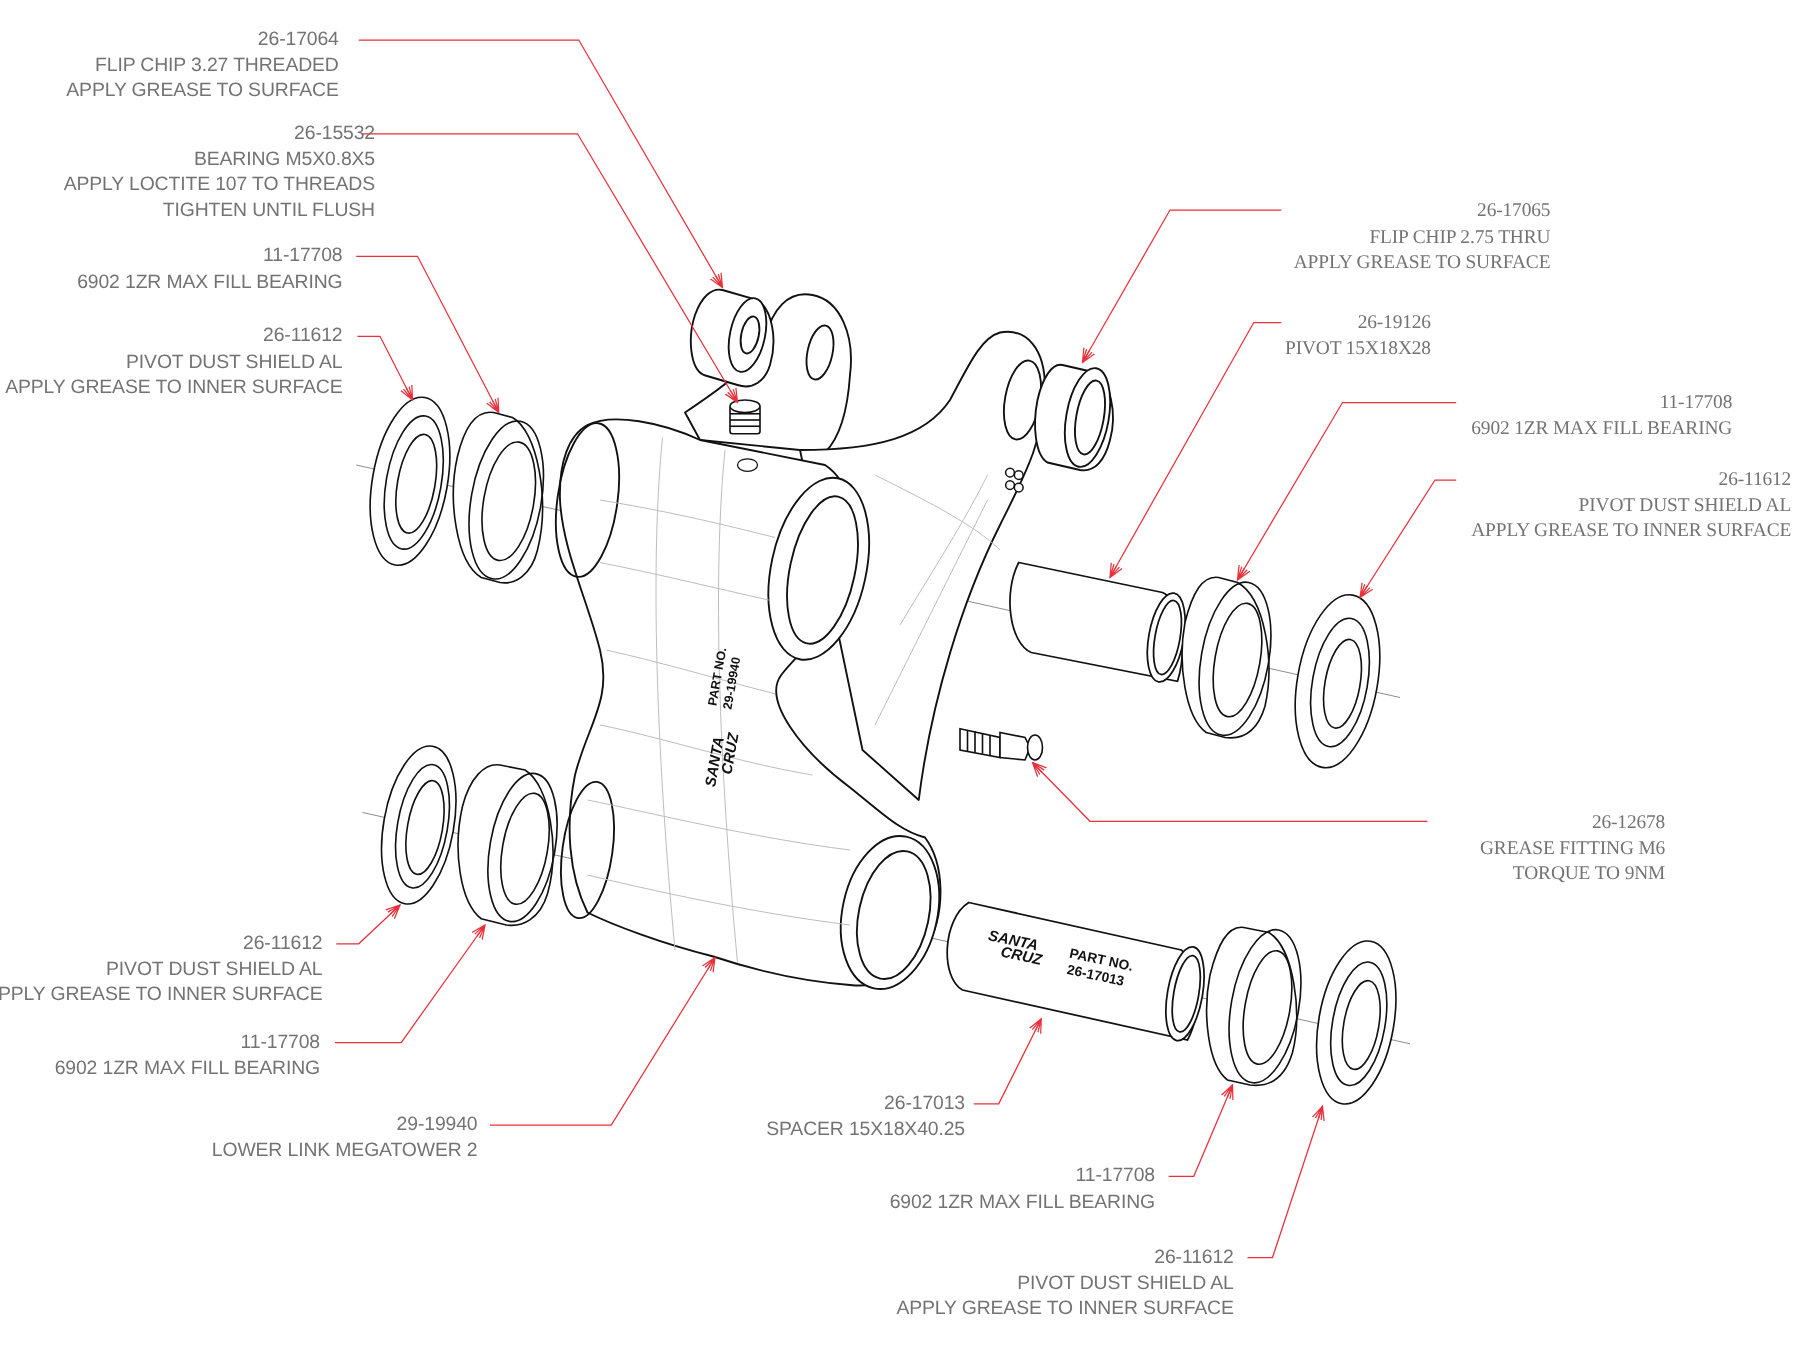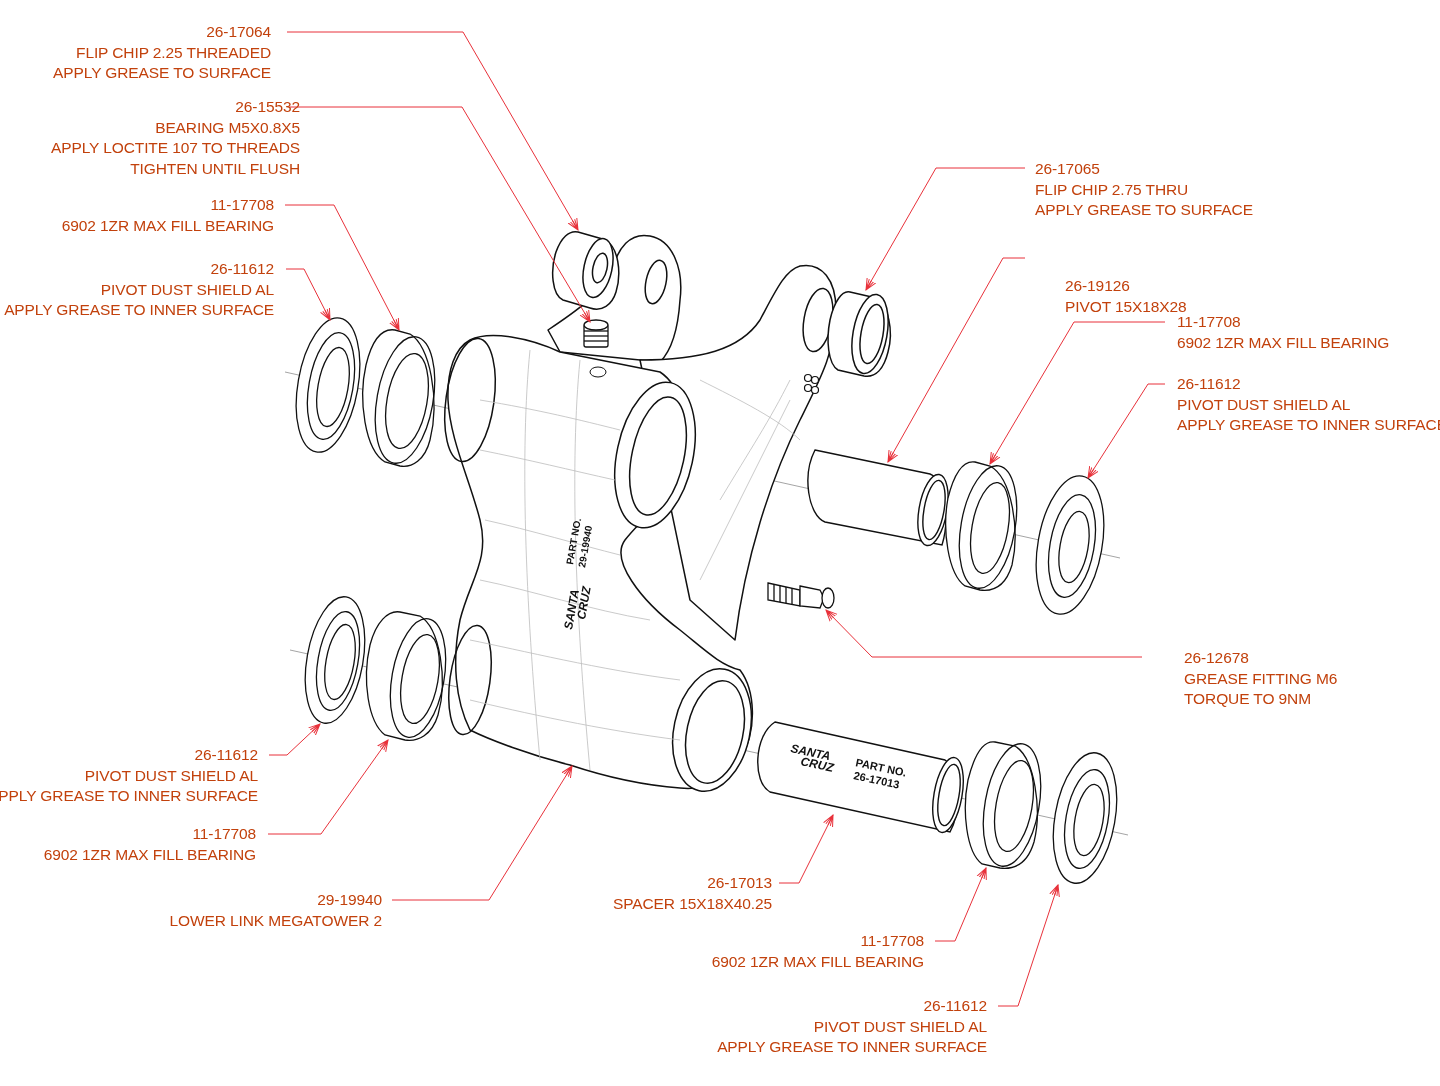--- a/index.html
+++ b/index.html
@@ -1,23 +1,23 @@
 <!DOCTYPE html>
 <html><head>
 <meta charset="utf-8">
 <style>
   html, body { margin: 0; padding: 0; background: #ffffff; }
   body { width: 1440px; height: 1086px; position: relative; overflow: hidden;
          font-family: "Liberation Sans", sans-serif; }
   #canvas { position: absolute; left: 0; top: 0; width: 1440px; height: 1086px; }
-  .callout { position: absolute; color: #c2410c; font-size: 15.5px; line-height: 20.5px;
+  .callout { position: absolute; color: #737373; font-size: 15.5px; line-height: 20.5px;
              white-space: nowrap; letter-spacing: -0.1px; }
   .callout .line { display: block; }
   .right { text-align: right; }
-  .left { text-align: left; }
+  .left { text-align: right; font-family: Liberation Serif, serif; }
   svg text { font-family: "Liberation Sans", sans-serif; }
 </style>
 </head>
 <body>
 
 <svg id="canvas" viewBox="0 0 1440 1086" xmlns="http://www.w3.org/2000/svg">
   <defs>
     <marker id="arrow" viewBox="0 0 12 12" refX="11" refY="6" markerWidth="12" markerHeight="12" orient="auto-start-reverse" markerUnits="userSpaceOnUse">
       <path d="M0,1 L11,6 L0,11 M0,3.5 L11,6 L0,8.5 M0,6 L11,6" fill="none" stroke="#e8313a" stroke-width="1"></path>
     </marker>
@@ -179,21 +179,21 @@
     <polyline points="268,834 321,834 388,740" marker-end="url(#arrow)"></polyline>
     <polyline points="392,900 489,900 572,766" marker-end="url(#arrow)"></polyline>
     <polyline points="779,883 799,883 833,815" marker-end="url(#arrow)"></polyline>
     <polyline points="935,941 955,941 986,868" marker-end="url(#arrow)"></polyline>
     <polyline points="998,1006 1018,1006 1058,885" marker-end="url(#arrow)"></polyline>
   </g>
 </svg>
 
 <div class="callout right" style="right:1169px; top:22px;">
   <span class="line">26-17064</span>
-  <span class="line">FLIP CHIP 2.25 THREADED</span>
+  <span class="line">FLIP CHIP 3.27 THREADED</span>
   <span class="line">APPLY GREASE TO SURFACE</span>
 </div>
 <div class="callout right" style="right:1140px; top:97px;">
   <span class="line">26-15532</span>
   <span class="line">BEARING M5X0.8X5</span>
   <span class="line">APPLY LOCTITE 107 TO THREADS</span>
   <span class="line">TIGHTEN UNTIL FLUSH</span>
 </div>
 <div class="callout right" style="right:1166px; top:195px;">
   <span class="line">11-17708</span>
@@ -202,21 +202,21 @@
 <div class="callout right" style="right:1166px; top:259px;">
   <span class="line">26-11612</span>
   <span class="line">PIVOT DUST SHIELD AL</span>
   <span class="line">APPLY GREASE TO INNER SURFACE</span>
 </div>
 <div class="callout left" style="left:1035px; top:159px;">
   <span class="line">26-17065</span>
   <span class="line">FLIP CHIP 2.75 THRU</span>
   <span class="line">APPLY GREASE TO SURFACE</span>
 </div>
-<div class="callout left" style="left:1065px; top:248px;margin-top:28px;">
+<div class="callout left" style="left:1028px; top:248px;">
   <span class="line">26-19126</span>
   <span class="line">PIVOT 15X18X28</span>
 </div>
 <div class="callout left" style="left:1177px; top:312px;">
   <span class="line">11-17708</span>
   <span class="line">6902 1ZR MAX FILL BEARING</span>
 </div>
 <div class="callout left" style="left:1177px; top:374px;">
   <span class="line">26-11612</span>
   <span class="line">PIVOT DUST SHIELD AL</span>

